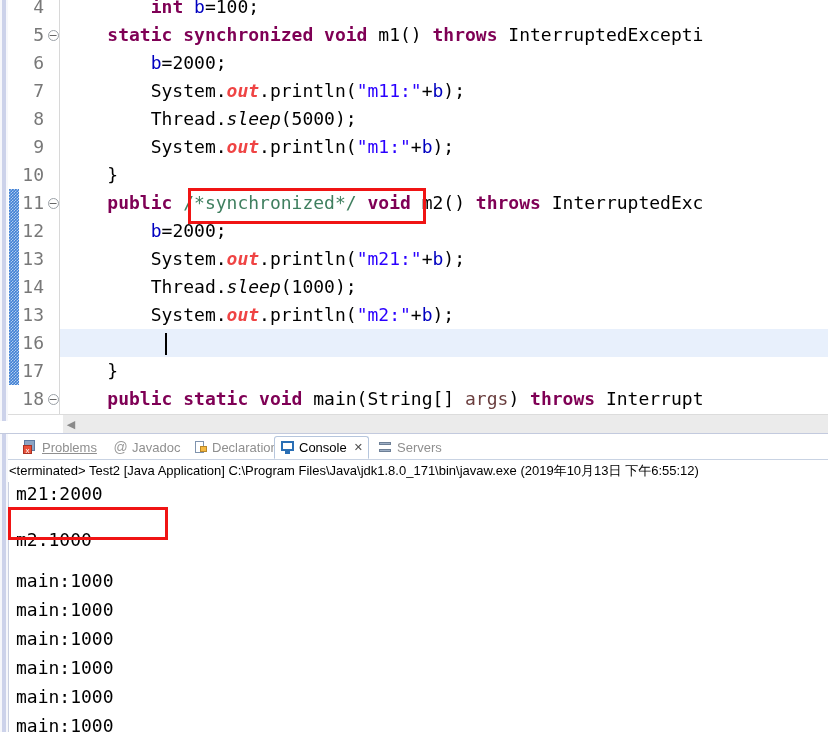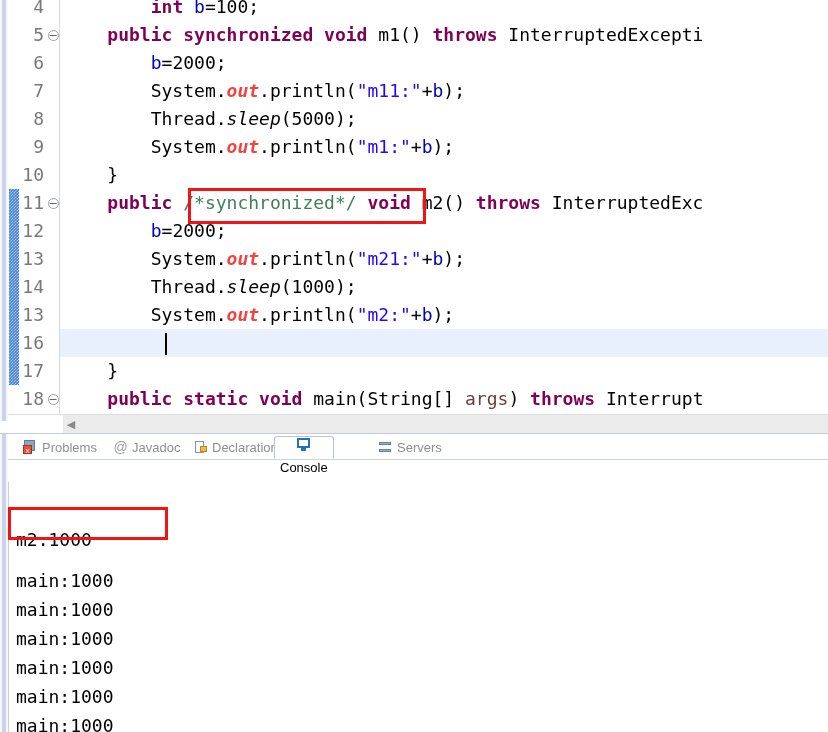--- a/index.html
+++ b/index.html
@@ -228,21 +228,20 @@
     box-sizing: border-box;
     white-space: nowrap;
   }
   .tab.active {
     color: #000000;
     background: #ffffff;
     border: 1px solid #b6c6dd;
     border-bottom: 1px solid #ffffff;
     border-radius: 3px 3px 0 0;
     font-weight: normal;
-    flex-direction: column;
   }
   .tab .tlabel { line-height: 23px; }
   .tab .tclose {
     font-size: 11px;
     color: #4d4d4d;
     margin-left: 3px;
   }
   .tabbar-underline {
     position: absolute;
     left: 8px; top: 25px;
@@ -383,21 +382,21 @@
 
 <div id="root">
 
   <div class="editor-wrap">
 
     <div class="win-strip"></div>
     <div class="gutter-sep"></div>
 
     <div class="code-surface" id="code-surface">
         <div class="code-line" style="top: -7px;"><div class="lineno">4</div><div class="code-text"><span class="pl">        </span><span class="k">int</span><span class="pl"> </span><span class="fl">b</span><span class="pl">=</span><span class="pl">100</span><span class="pl">;</span></div></div>
-        <div class="code-line" style="top: 21px;"><div class="lineno">5</div><div class="fold"><span>−</span></div><div class="code-text"><span class="pl">    </span><span class="k">public synchronized void</span><span class="pl"> m1() </span><span class="k">throws</span><span class="pl"> InterruptedExcepti</span></div></div>
+        <div class="code-line" style="top: 21px;"><div class="lineno">5</div><div class="fold"><span>−</span></div><div class="code-text"><span class="pl">    </span><span class="k">static synchronized void</span><span class="pl"> m1() </span><span class="k">throws</span><span class="pl"> InterruptedExcepti</span></div></div>
         <div class="code-line" style="top: 49px;"><div class="lineno">6</div><div class="code-text"><span class="pl">        </span><span class="fl">b</span><span class="pl">=2000;</span></div></div>
         <div class="code-line" style="top: 77px;"><div class="lineno">7</div><div class="code-text"><span class="pl">        System.</span><span class="sf">out</span><span class="pl">.println(</span><span class="st">"m11:"</span><span class="pl">+</span><span class="fl">b</span><span class="pl">);</span></div></div>
         <div class="code-line" style="top: 105px;"><div class="lineno">8</div><div class="code-text"><span class="pl">        Thread.</span><span class="mi">sleep</span><span class="pl">(5000);</span></div></div>
         <div class="code-line" style="top: 133px;"><div class="lineno">9</div><div class="code-text"><span class="pl">        System.</span><span class="sf">out</span><span class="pl">.println(</span><span class="st">"m1:"</span><span class="pl">+</span><span class="fl">b</span><span class="pl">);</span></div></div>
         <div class="code-line" style="top: 161px;"><div class="lineno">10</div><div class="code-text"><span class="pl">    }</span></div></div>
         <div class="code-line" style="top: 189px;"><div class="lineno">11</div><div class="fold"><span>−</span></div><div class="code-text"><span class="pl">    </span><span class="k">public</span><span class="pl"> </span><span class="cm">/*synchronized*/</span><span class="pl"> </span><span class="k">void</span><span class="pl"> m2() </span><span class="k">throws</span><span class="pl"> InterruptedExc</span></div></div>
         <div class="code-line" style="top: 217px;"><div class="lineno">12</div><div class="code-text"><span class="pl">        </span><span class="fl">b</span><span class="pl">=2000;</span></div></div>
         <div class="code-line" style="top: 245px;"><div class="lineno">13</div><div class="code-text"><span class="pl">        System.</span><span class="sf">out</span><span class="pl">.println(</span><span class="st">"m21:"</span><span class="pl">+</span><span class="fl">b</span><span class="pl">);</span></div></div>
         <div class="code-line" style="top: 273px;"><div class="lineno">14</div><div class="code-text"><span class="pl">        Thread.</span><span class="mi">sleep</span><span class="pl">(1000);</span></div></div>
         <div class="code-line" style="top: 301px;"><div class="lineno">13</div><div class="code-text"><span class="pl">        System.</span><span class="sf">out</span><span class="pl">.println(</span><span class="st">"m2:"</span><span class="pl">+</span><span class="fl">b</span><span class="pl">);</span></div></div>
@@ -417,21 +416,21 @@
     </div>
     <div class="editor-bottom-edge"></div>
   </div>
 
   <div class="panel-nub"></div>
 
   <div class="bottom-panel">
     <div class="bp-left-strip"></div>
 
     <div class="tabbar" id="tabbar">
-        <div class="tab" style="left: 10px;">
+        <div class="tab" style="left: 10px; text-decoration: underline;">
           <span class="ticon ic-problems"></span>
           <span class="tlabel">Problems</span>
         </div>
         <div class="tab" style="left: 100px;">
           <span class="ticon ic-javadoc">@</span>
           <span class="tlabel">Javadoc</span>
         </div>
         <div class="tab" style="left: 180px;">
           <span class="ticon ic-decl"></span>
           <span class="tlabel">Declaration</span>
@@ -441,23 +440,25 @@
           <span class="tlabel">Console</span>
           <span class="tclose">✕</span>
         </div>
         <div class="tab" style="left: 365px;">
           <span class="ticon ic-servers"></span>
           <span class="tlabel">Servers</span>
         </div>
       </div>
     <div class="tabbar-underline"></div>
 
+    <div class="console-header">&lt;terminated&gt; Test2 [Java Application] C:\Program Files\Java\jdk1.8.0_171\bin\javaw.exe (2019年10月13日 下午6:55:12)</div>
 
     <div class="console-body" id="console-body">
       <div class="console-leftline"></div>
+    <div class="cline" style="top: -3px;">m21:2000</div>
         <div class="cline" style="top: 43px;">m2:1000</div>
         <div class="cline" style="top: 84px;">main:1000</div>
         <div class="cline" style="top: 113px;">main:1000</div>
         <div class="cline" style="top: 142px;">main:1000</div>
         <div class="cline" style="top: 171px;">main:1000</div>
         <div class="cline" style="top: 200px;">main:1000</div>
         <div class="cline" style="top: 229px;">main:1000</div>
       </div>
 
     <div class="redbox" id="console-redbox" style="left: 8px; top: 73px; width: 160px; height: 33px;"></div>

